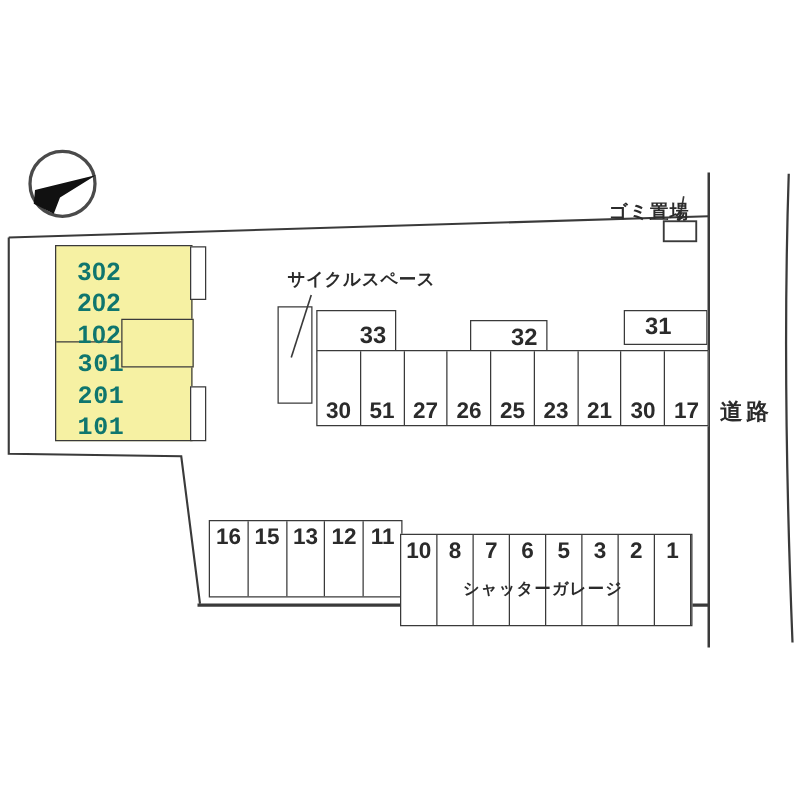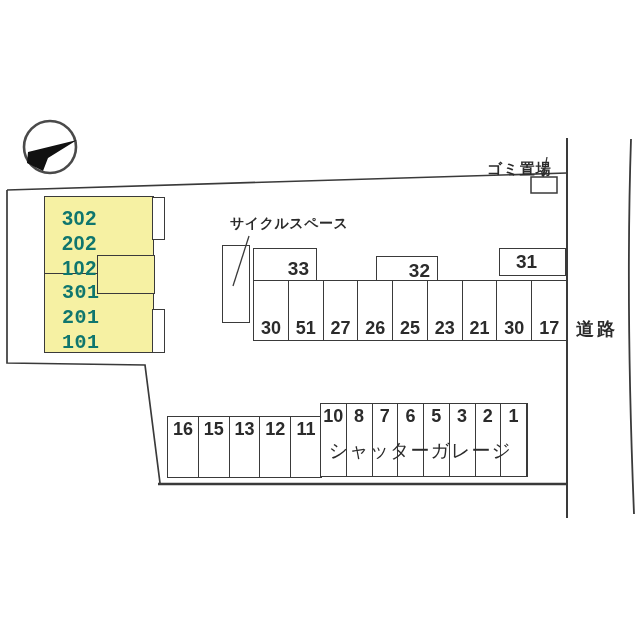--- a/index.html
+++ b/index.html
@@ -30,24 +30,24 @@
   .topbox-31{left:499px;top:248px;width:67px;height:28px;justify-content:flex-start;padding-left:16px;}
 
   
   .row{border:1.8px solid #3a3a3a;background:#fff;display:flex;z-index:1;}
   .row .stall{flex:1;border-right:1.6px solid #3a3a3a;display:flex;flex-direction:column;align-items:center;font-size:18px;font-weight:700;}
   .row .stall:last-child{border-right:none;}
   .row-upper{left:253px;top:280px;width:314px;height:61px;justify-content:space-between;}
   .row-upper .stall{justify-content:flex-end;padding-bottom:1px;}
   .row-lowerleft{left:167px;top:416px;width:155px;height:62px;}
   .row-lowerleft .stall{justify-content:flex-start;padding-top:2px;}
-  .row-garage{left:320px;top:403px;width:208px;height:74px;}
+  .row-garage{left:320px;top:427px;width:234px;height:74px;}
   .row-garage .stall{justify-content:flex-start;padding-top:2px;}
   .garage-caption{position:absolute;left:50%;top:34px;transform:translateX(-52%);
-    font-size:19px;font-weight:400;letter-spacing:1px;white-space:nowrap;z-index:5;}
+    font-size:13px;font-weight:700;letter-spacing:1px;white-space:nowrap;z-index:5;}
 
   
   .lbl{z-index:4;white-space:nowrap;font-weight:700;}
   .lbl-cycle{left:230px;top:215px;font-size:14px;letter-spacing:0.5px;}
   .lbl-garbage{left:487px;top:136px;font-size:15px;letter-spacing:1px;margin-top:24px;}
   .lbl-road{left:576px;top:317px;font-size:18px;letter-spacing:3px;}
 </style>
 </head>
 <body>
 

